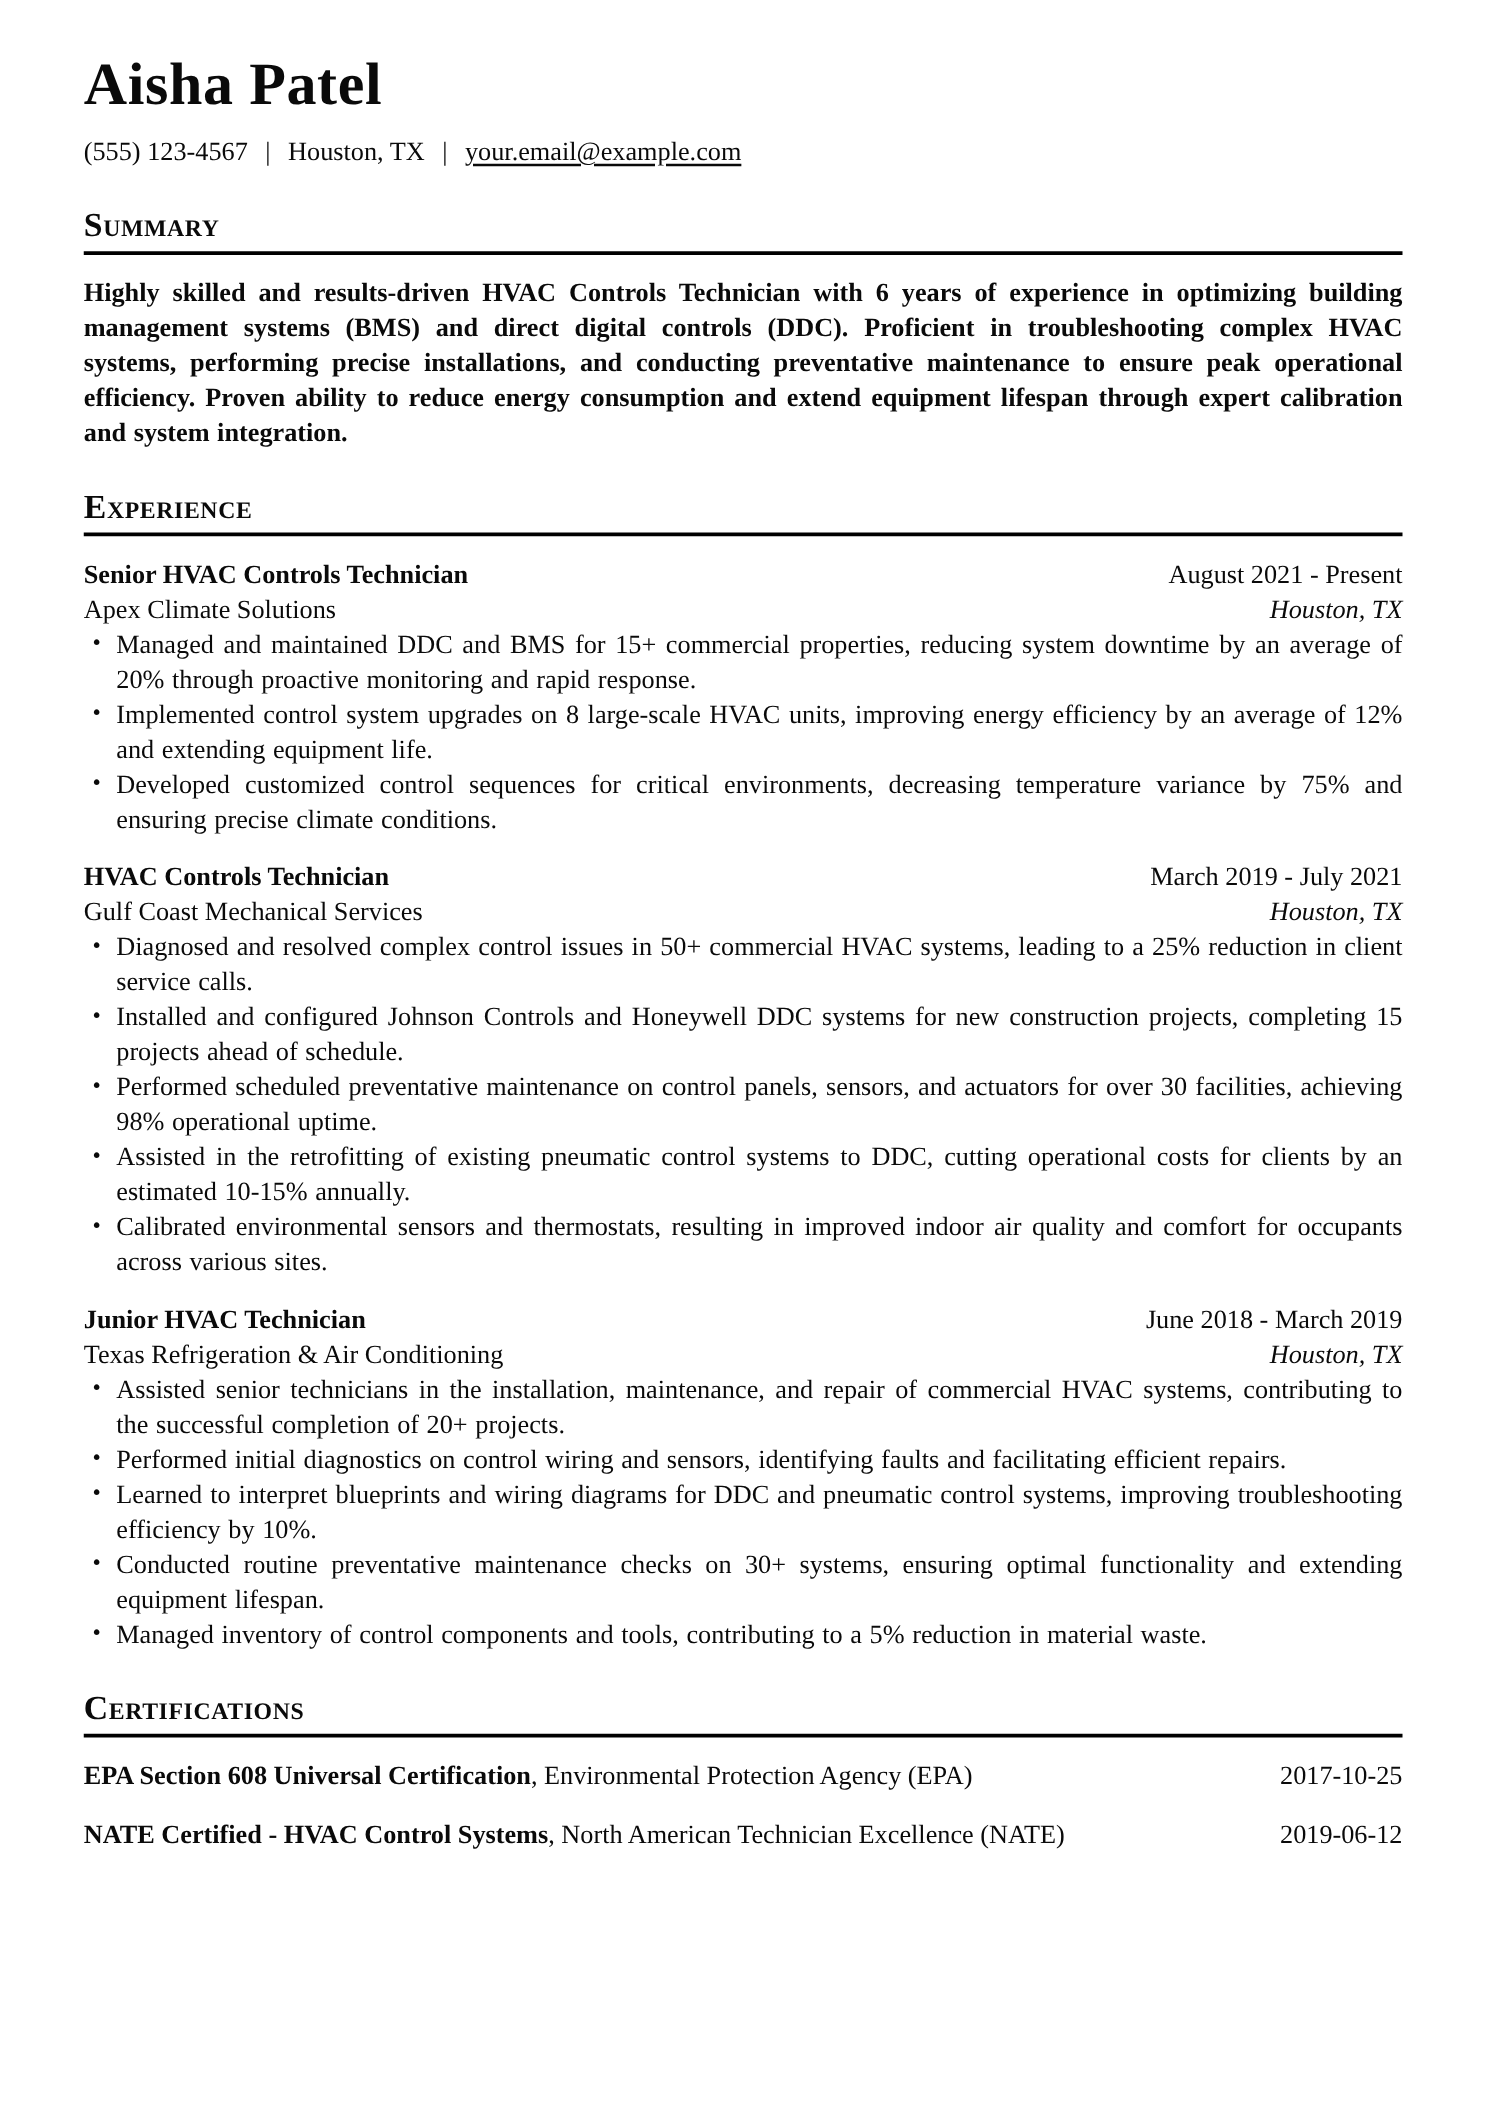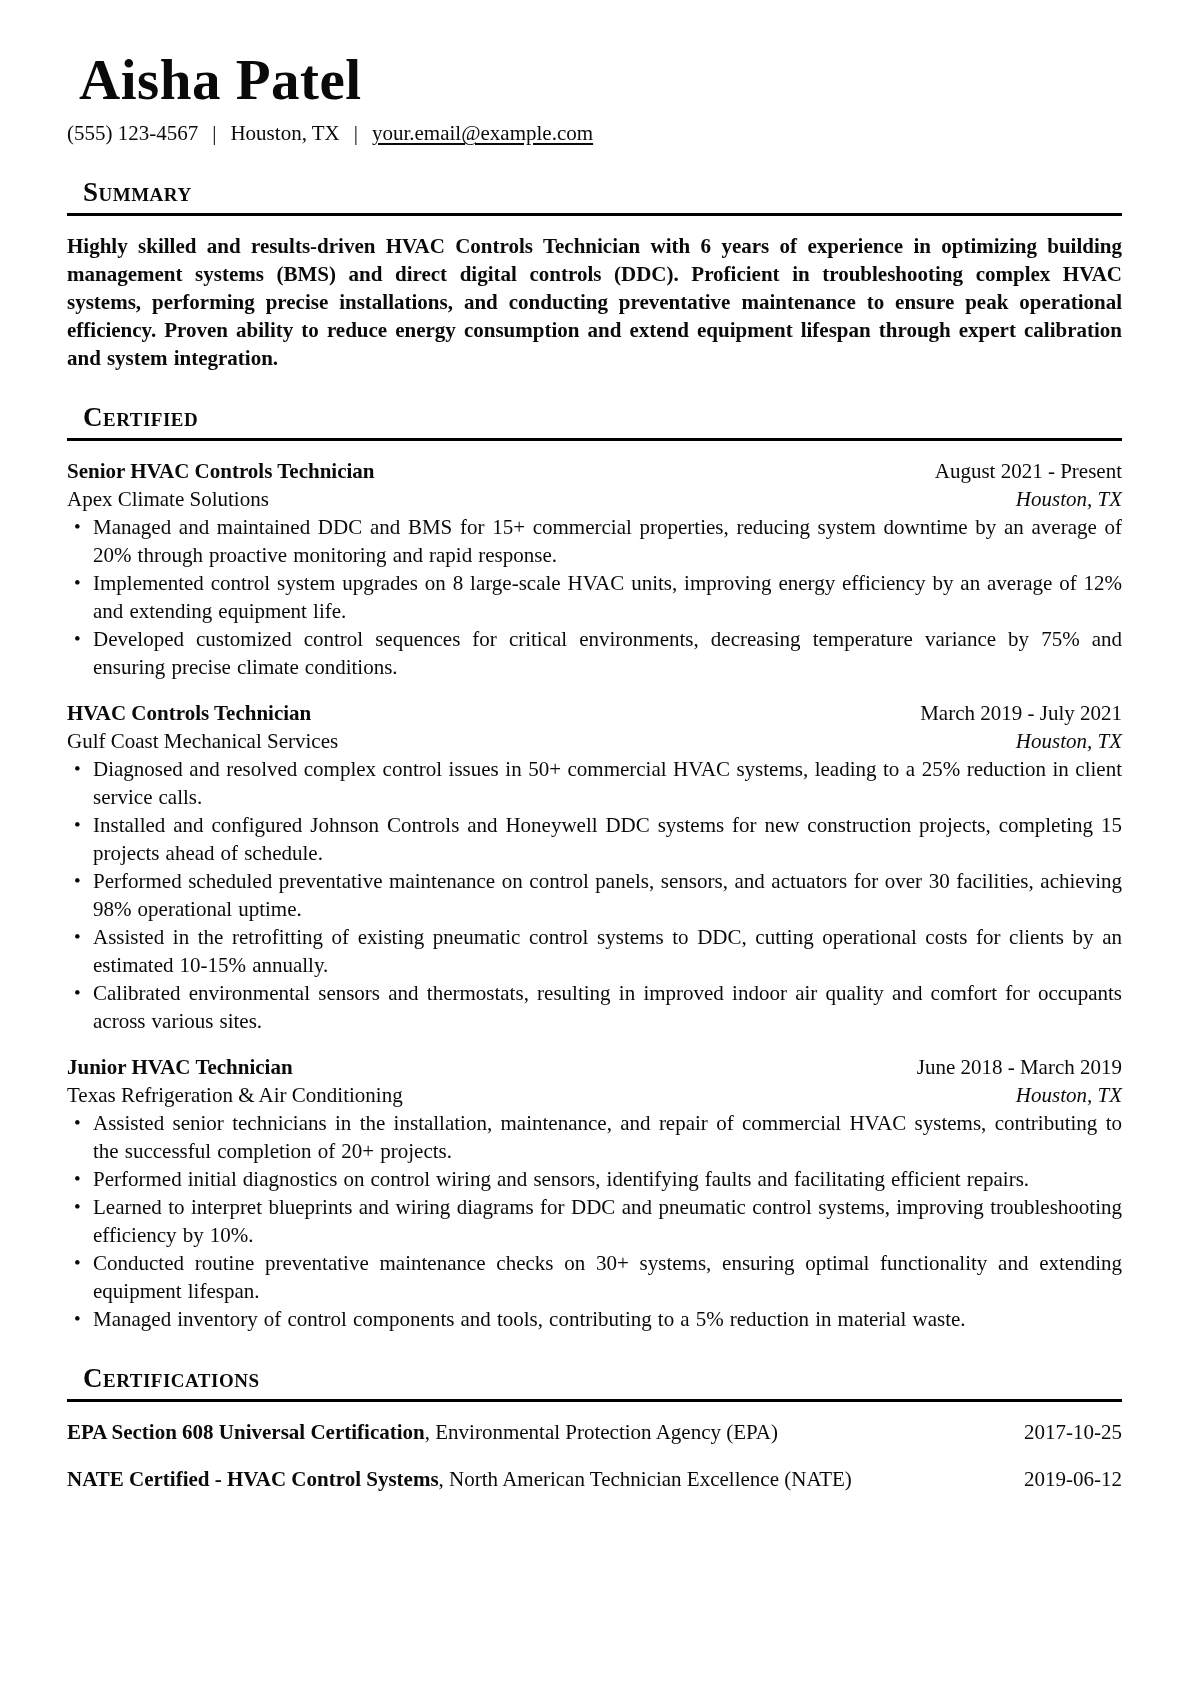--- a/index.html
+++ b/index.html
@@ -11,42 +11,42 @@
     background: #ffffff;
     box-sizing: border-box;
     padding: 44px 68px 0 67px;
     overflow: hidden;
     font-family: "Liberation Serif", "DejaVu Serif", serif;
     font-size: 21px;
     line-height: 28px;
     color: #0a0a0a;
   }
   .name {
-    font-size: 57px;
+    font-size: 48px;
     line-height: 48px;
     font-weight: 700;
     letter-spacing: 0.5px;
-    margin: 12px;
+    margin: 0;
   }
   .contact {
     margin-top: 15px;
     font-size: 21px;
   }
   .contact .sep {
     display: inline-block;
     margin: 0 14px;
     color: #0a0a0a;
   }
   .contact a {
     color: inherit;
     text-decoration: underline;
     text-underline-offset: 3px;
   }
   .section-heading {
-    margin: 30px 0 6px 16px;
+    margin: 30px 0 6px 0;
     font-size: 27px;
     line-height: 30px;
     font-weight: 600;
     font-variant: small-caps;
     letter-spacing: 0.5px;
   }
   .section-rule {
     height: 3px;
     background: #000000;
     margin-bottom: 16px;
@@ -108,21 +108,21 @@
   <h1 class="name">Aisha Patel</h1>
 
   <div class="contact">
     <span>(555) 123-4567</span><span class="sep">|</span><span>Houston, TX</span><span class="sep">|</span><a>your.email@example.com</a>
   </div>
 
   <h2 class="section-heading">Summary</h2>
   <div class="section-rule"></div>
   <p class="para">Highly skilled and results-driven HVAC Controls Technician with 6 years of experience in optimizing building management systems (BMS) and direct digital controls (DDC). Proficient in troubleshooting complex HVAC systems, performing precise installations, and conducting preventative maintenance to ensure peak operational efficiency. Proven ability to reduce energy consumption and extend equipment lifespan through expert calibration and system integration.</p>
 
-  <h2 class="section-heading">Certified</h2>
+  <h2 class="section-heading">Experience</h2>
   <div class="section-rule"></div>
 
   <div class="job">
     <div class="job-line1">
       <span class="job-title">Senior HVAC Controls Technician</span>
       <span class="job-dates">August 2021 - Present</span>
     </div>
     <div class="job-line2">
       <span class="job-company">Apex Climate Solutions</span>
       <span class="job-location">Houston, TX</span>

